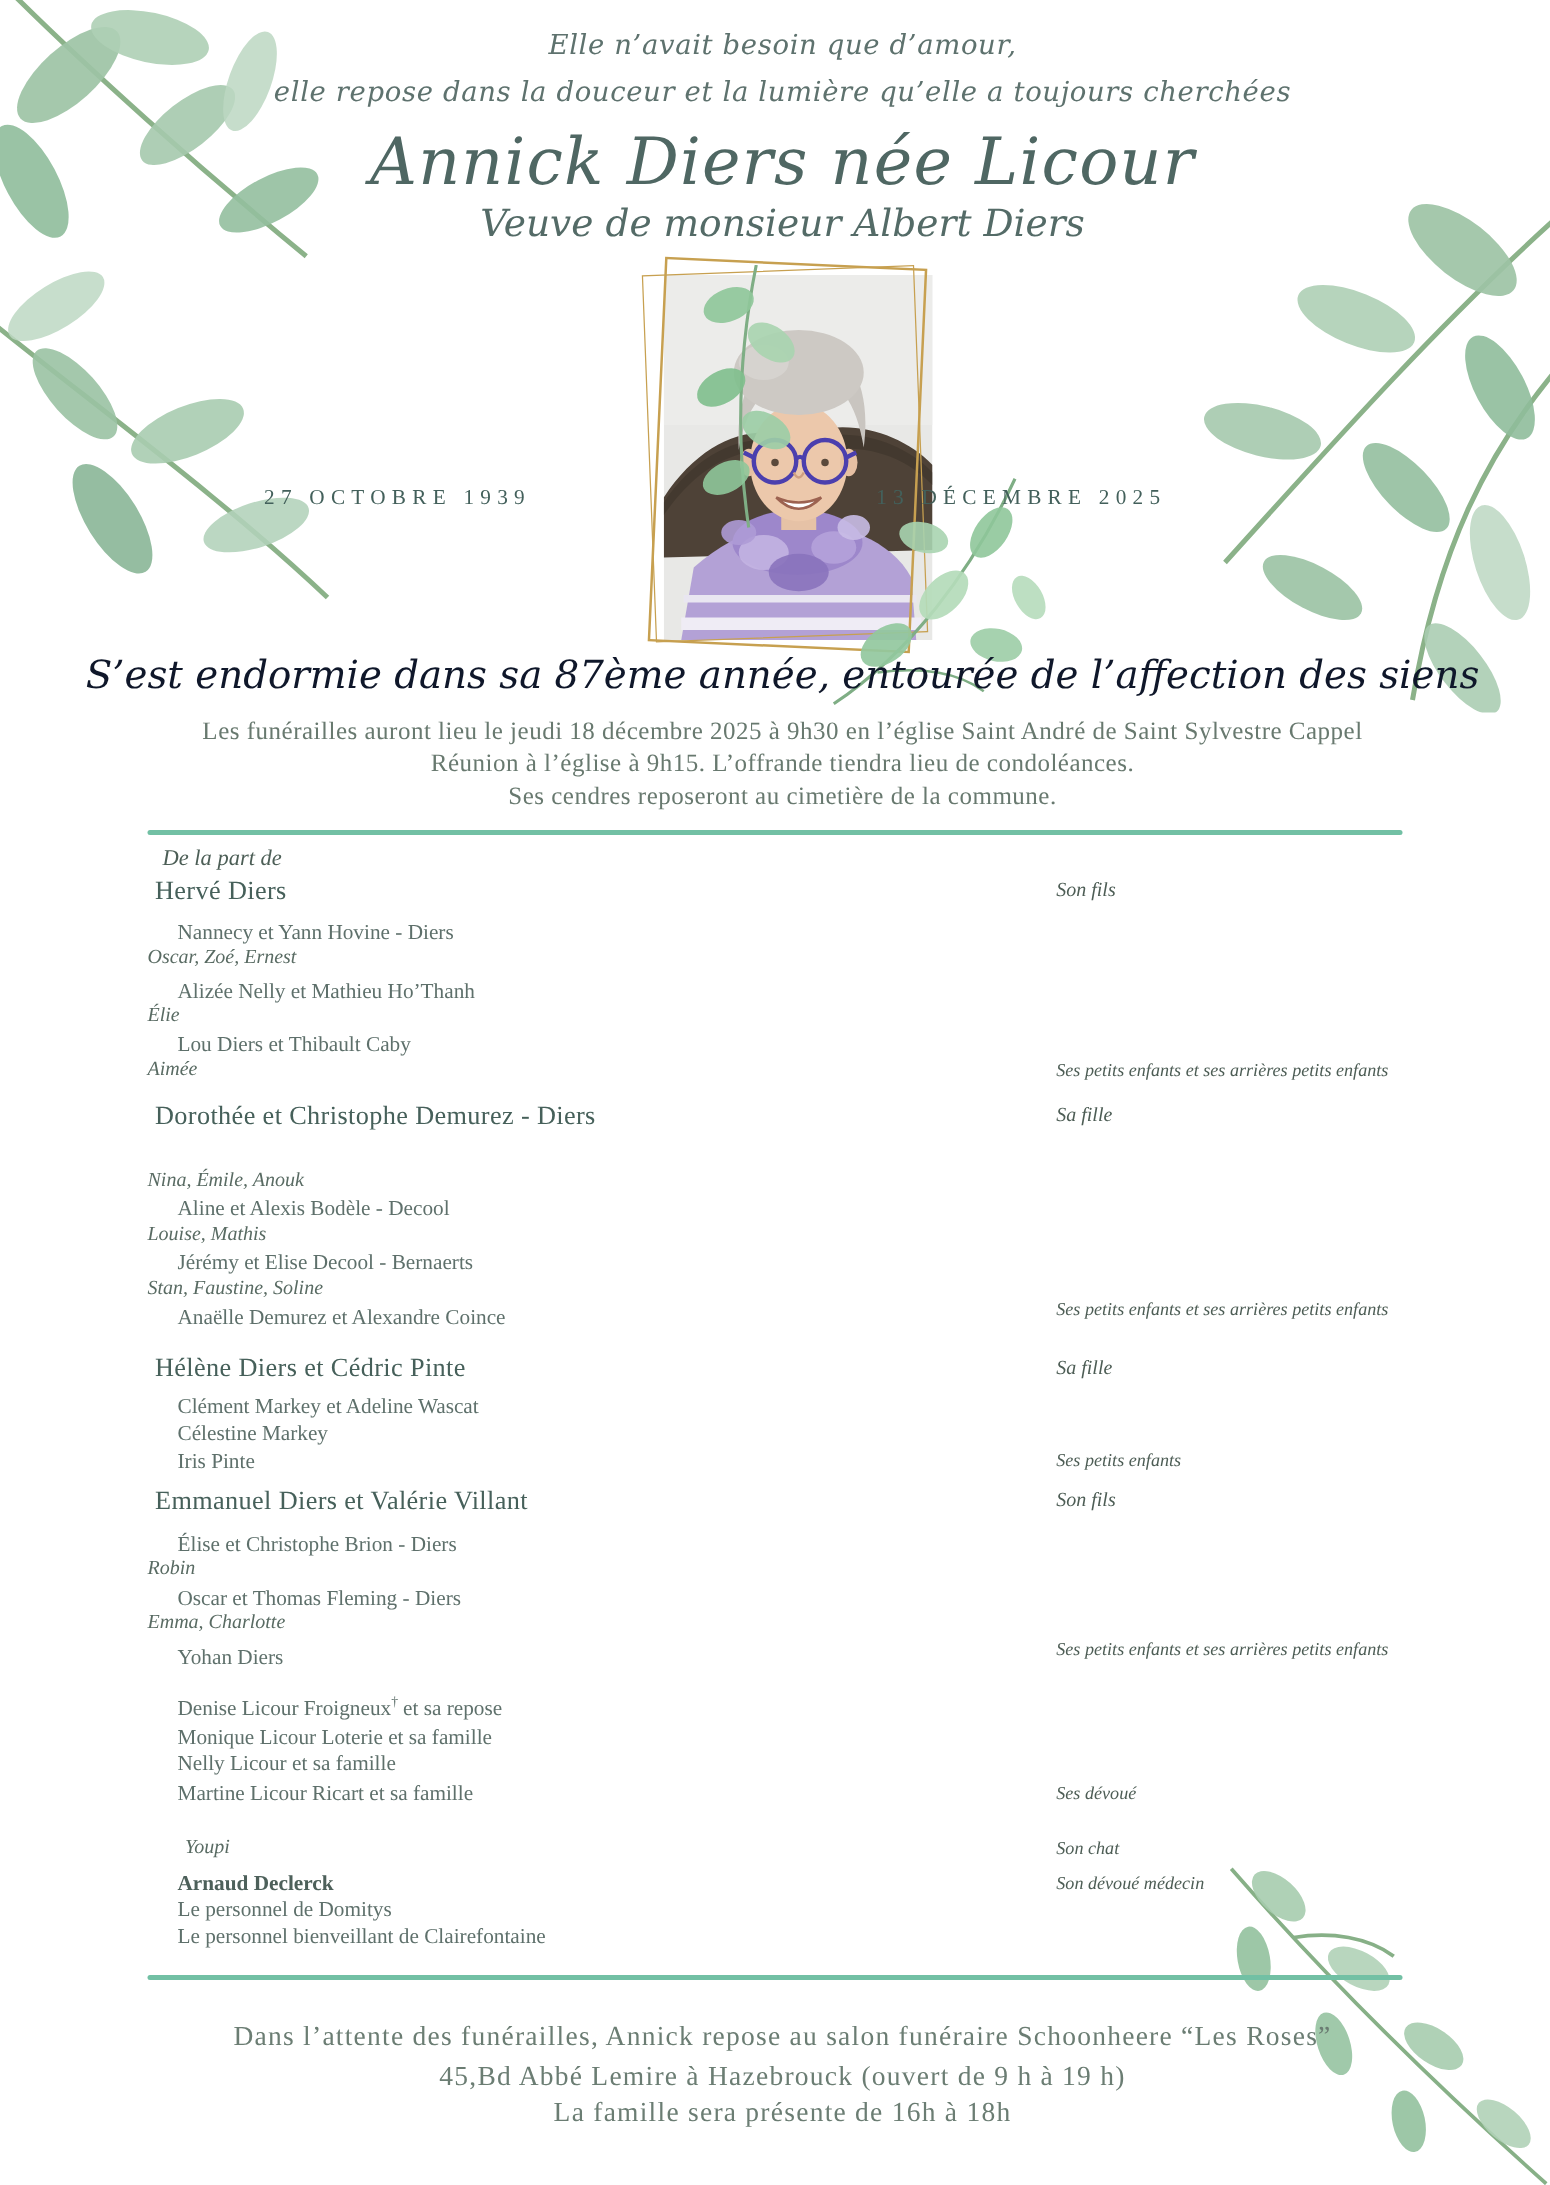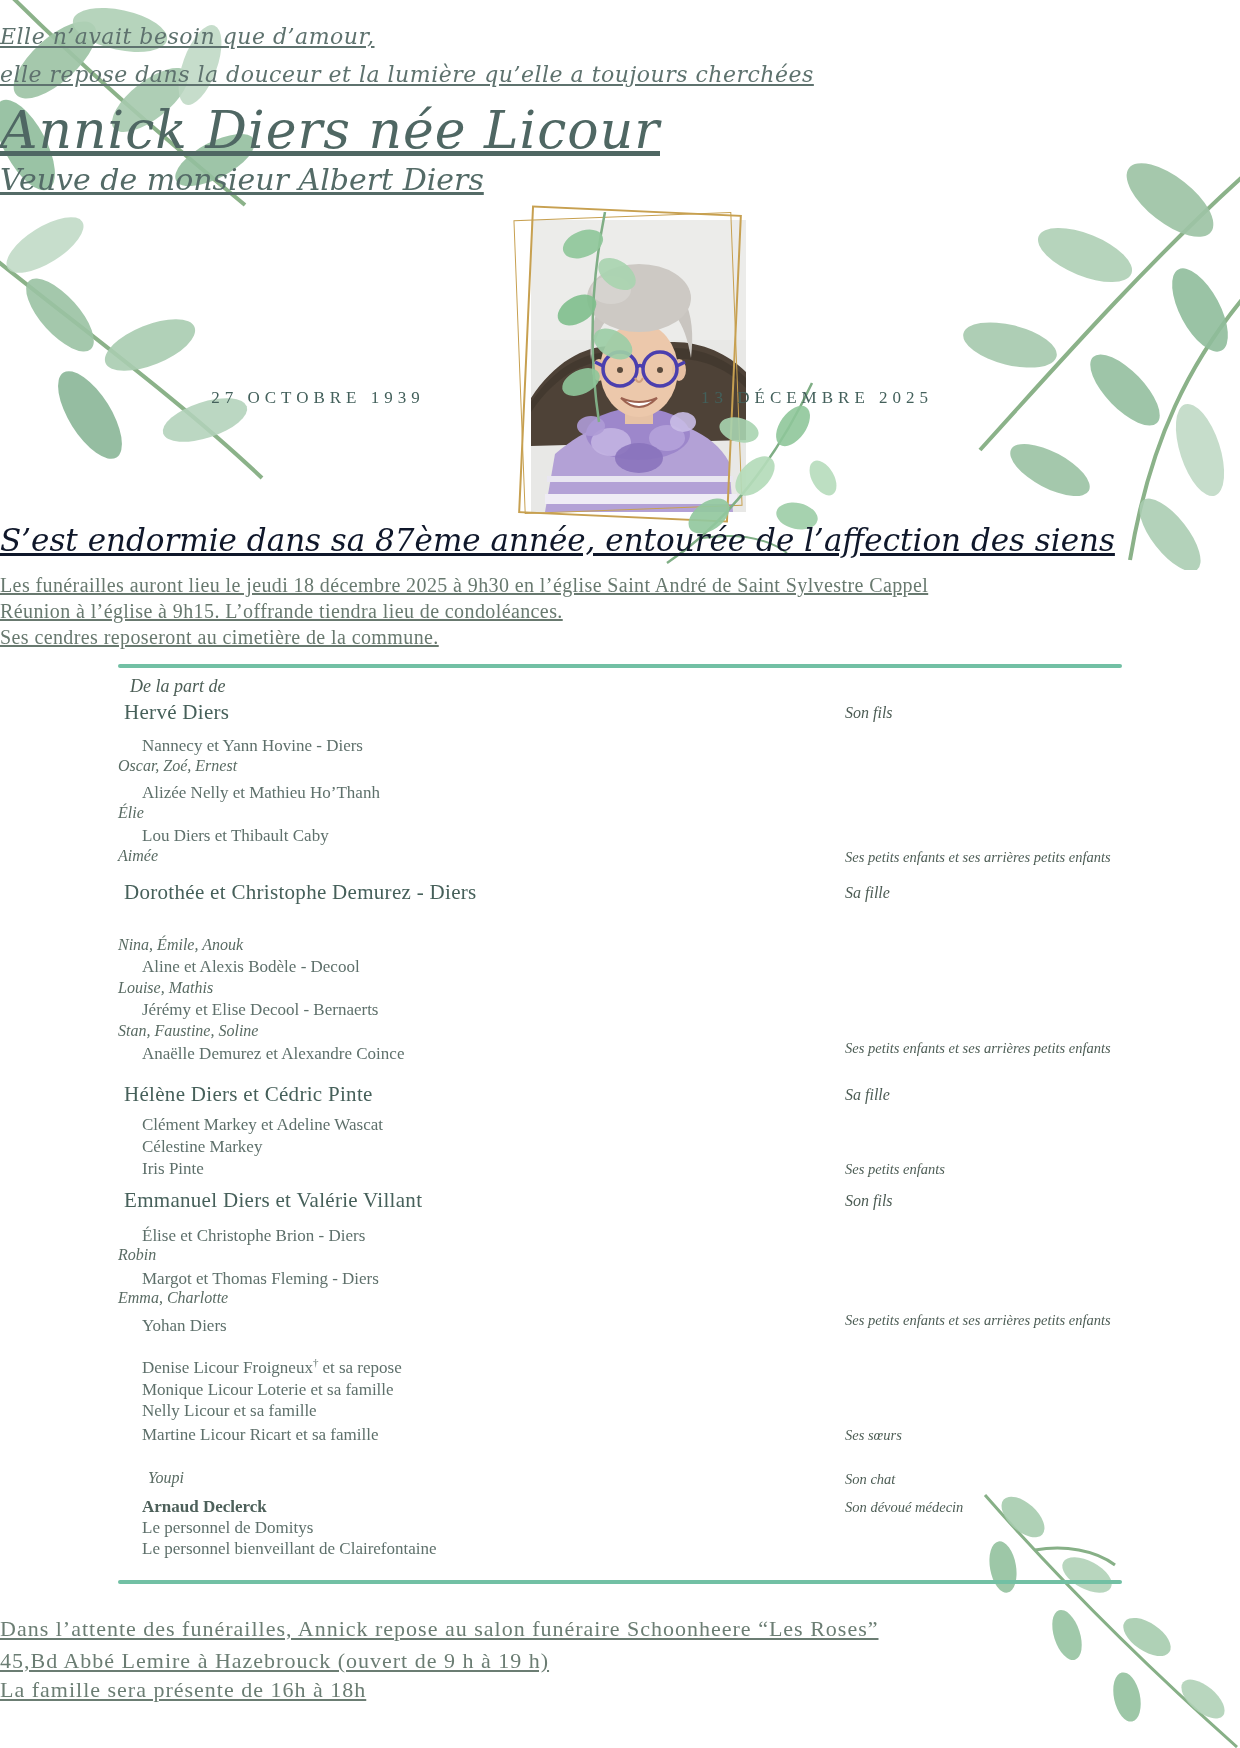--- a/index.html
+++ b/index.html
@@ -1,21 +1,21 @@
 <!DOCTYPE html>
 <html><head>
 <meta charset="utf-8">
 <style>
   html,body{margin:0;padding:0;}
   body{
     width:1240px;height:1748px;position:relative;background:#ffffff;overflow:hidden;
     font-family:"Liberation Serif","DejaVu Serif",serif;color:#5e706b;
   }
   .abs{position:absolute;}
-  .center{left:0;right:0;text-decoration:underline;}
+  .center{left:12px;right:0;text-align:center;}
   .script{font-family:"DejaVu Serif","Liberation Serif",serif;font-style:italic;}
   .quote{font-size:22px;color:#5e726e;letter-spacing:.5px;}
   .title{font-size:52px;color:#4f6763;letter-spacing:1px;}
   .subtitle{font-size:30px;color:#546b67;}
   .date{font-size:17px;letter-spacing:5px;color:#43605b;font-family:"Liberation Serif",serif;}
   .passing{font-size:31px;color:#0f172a;}
   .info{font-size:20px;color:#68796f;letter-spacing:.4px;font-family:"Liberation Serif",serif;}
   .divider{position:absolute;left:118px;width:1004px;height:4px;background:#72c0a4;border-radius:2px;}
   .intro{font-style:italic;font-size:18px;color:#4c5e56;}
   .flist{position:absolute;left:118px;top:0;width:1004px;height:1560px;}
@@ -186,28 +186,28 @@
   <div class="frow mem" style="top:1044px"><span class="nm">Anaëlle Demurez et Alexandre Coince</span><span class="rel" style="top:-4px">Ses petits enfants et ses arrières petits enfants</span></div>
 
   <div class="frow hdr" style="top:1082px"><span class="nm">Hélène Diers et Cédric Pinte</span><span class="rel">Sa fille</span></div>
   <div class="frow mem" style="top:1115px"><span class="nm">Clément Markey et Adeline Wascat</span></div>
   <div class="frow mem" style="top:1137px"><span class="nm">Célestine Markey</span></div>
   <div class="frow mem" style="top:1159px"><span class="nm">Iris Pinte</span><span class="rel">Ses petits enfants</span></div>
 
   <div class="frow hdr" style="top:1188px"><span class="nm">Emmanuel Diers et Valérie Villant</span><span class="rel">Son fils</span></div>
   <div class="frow mem" style="top:1226px"><span class="nm">Élise et Christophe Brion - Diers</span></div>
   <div class="frow chd" style="top:1246px"><span class="nm">Robin</span></div>
-  <div class="frow mem" style="top:1269px"><span class="nm">Margot et Thomas Fleming - Diers</span></div>
+  <div class="frow mem" style="top:1269px"><span class="nm">Oscar et Thomas Fleming - Diers</span></div>
   <div class="frow chd" style="top:1289px"><span class="nm">Emma, Charlotte</span></div>
   <div class="frow mem" style="top:1316px"><span class="nm">Yohan Diers</span><span class="rel" style="top:-4px">Ses petits enfants et ses arrières petits enfants</span></div>
 
   <div class="frow mem" style="top:1356px"><span class="nm"><span>Denise Licour Froigneux</span><span class="dag">†</span><span class="post">et sa repose</span></span></div>
   <div class="frow mem" style="top:1380px"><span class="nm">Monique Licour Loterie et sa famille</span></div>
   <div class="frow mem" style="top:1401px"><span class="nm">Nelly Licour et sa famille</span></div>
-  <div class="frow mem" style="top:1425px"><span class="nm">Martine Licour Ricart et sa famille</span><span class="rel">Ses sœurs</span></div>
+  <div class="frow mem" style="top:1425px"><span class="nm">Martine Licour Ricart et sa famille</span><span class="rel">Ses dévoué</span></div>
 
   <div class="frow ital" style="top:1469px"><span class="nm">Youpi</span><span class="rel">Son chat</span></div>
   <div class="frow bold" style="top:1497px"><span class="nm">Arnaud Declerck</span><span class="rel">Son dévoué médecin</span></div>
   <div class="frow mem" style="top:1518px"><span class="nm">Le personnel de Domitys</span></div>
   <div class="frow mem" style="top:1539px"><span class="nm">Le personnel bienveillant de Clairefontaine</span></div>
 </div>
 
 <div class="divider" style="top:1580px"></div>
 <div class="abs center footer-line" style="top:1616px">Dans l’attente des funérailles, Annick repose au salon funéraire Schoonheere “Les Roses”</div>
 <div class="abs center footer-line" style="top:1648px">45,Bd Abbé Lemire à Hazebrouck (ouvert de 9 h à 19 h)</div>

